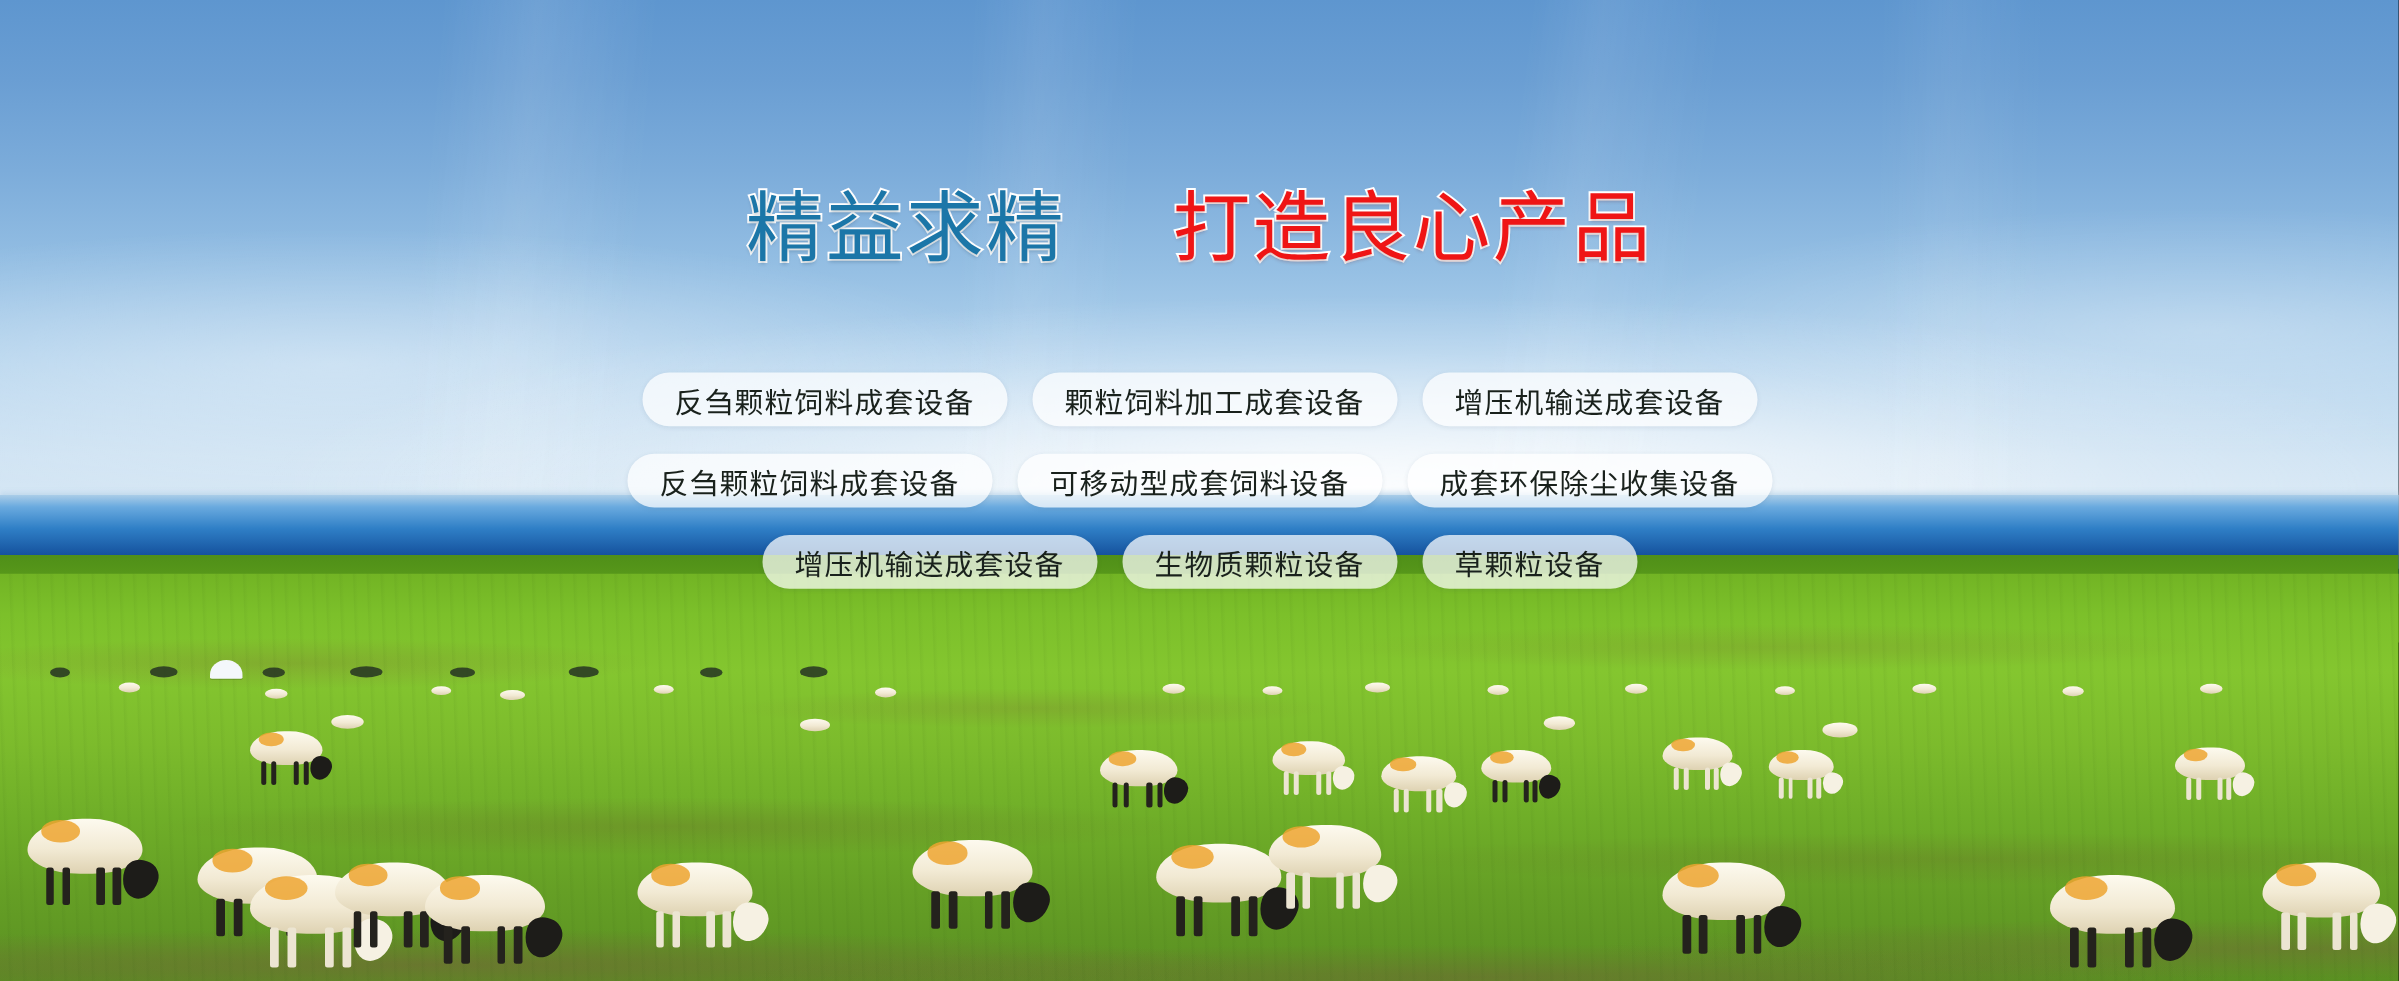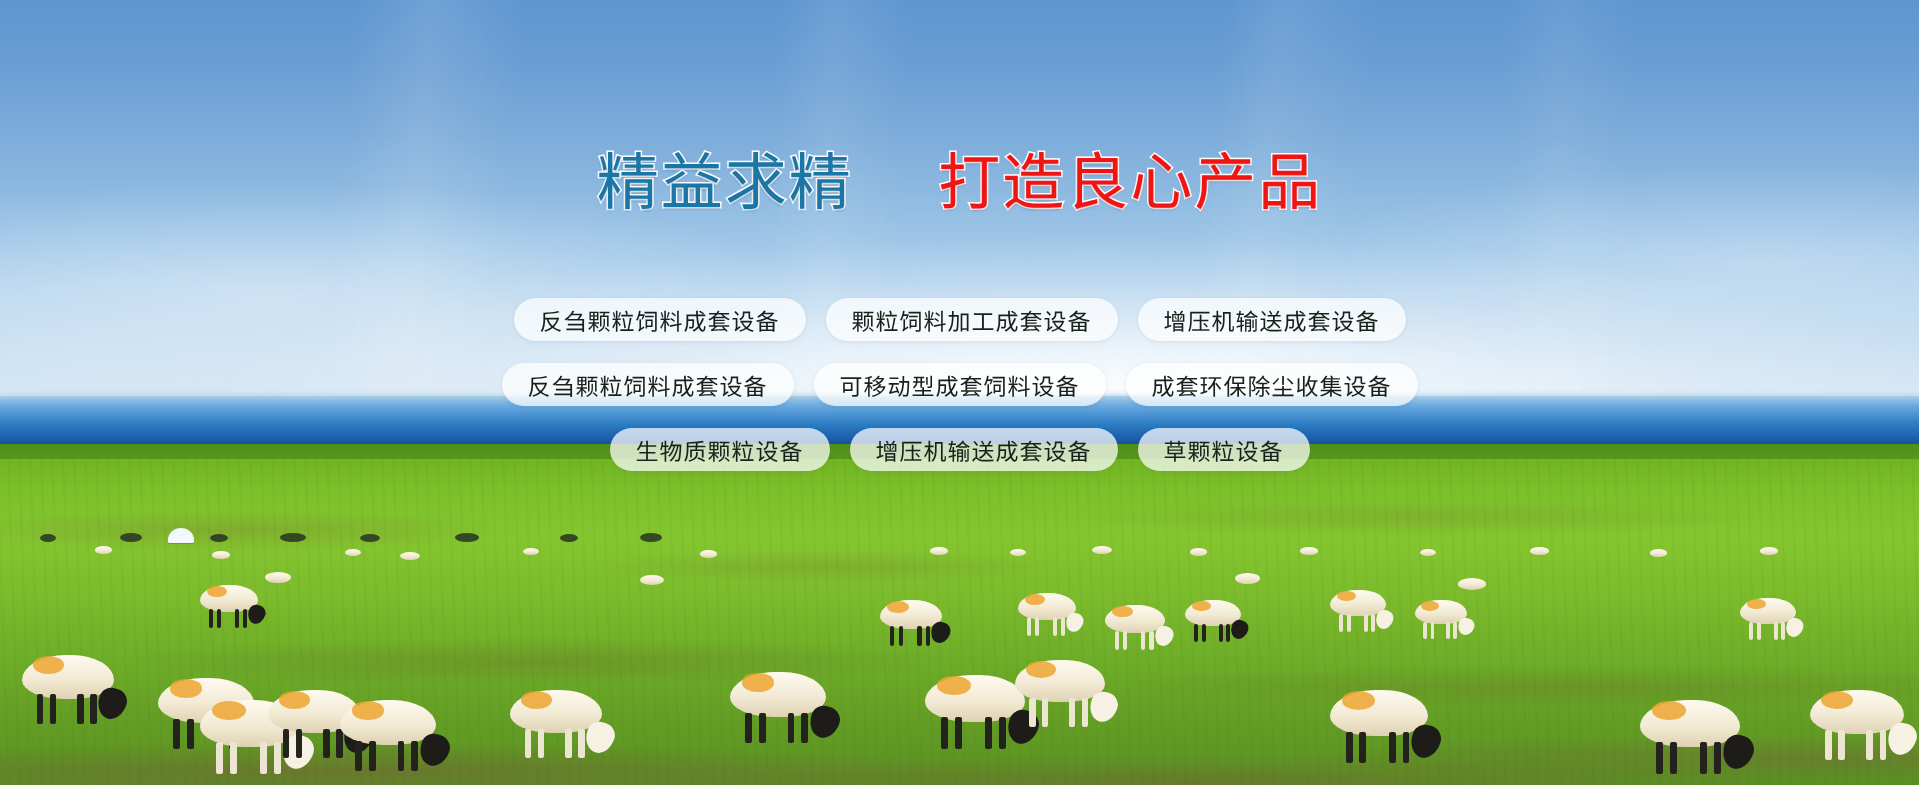--- a/index.html
+++ b/index.html
@@ -468,21 +468,21 @@
       <div class="pill">增压机输送成套设备</div>
     </div>
 
     <div class="pill-row">
       <div class="pill">反刍颗粒饲料成套设备</div>
       <div class="pill">可移动型成套饲料设备</div>
       <div class="pill">成套环保除尘收集设备</div>
     </div>
 
     <div class="pill-row">
+      <div class="pill">增压机输送成套设备</div>
       <div class="pill">生物质颗粒设备</div>
-      <div class="pill">增压机输送成套设备</div>
       <div class="pill">草颗粒设备</div>
     </div>
 
   </div>
 
 
 </div>
 
 </body></html>

